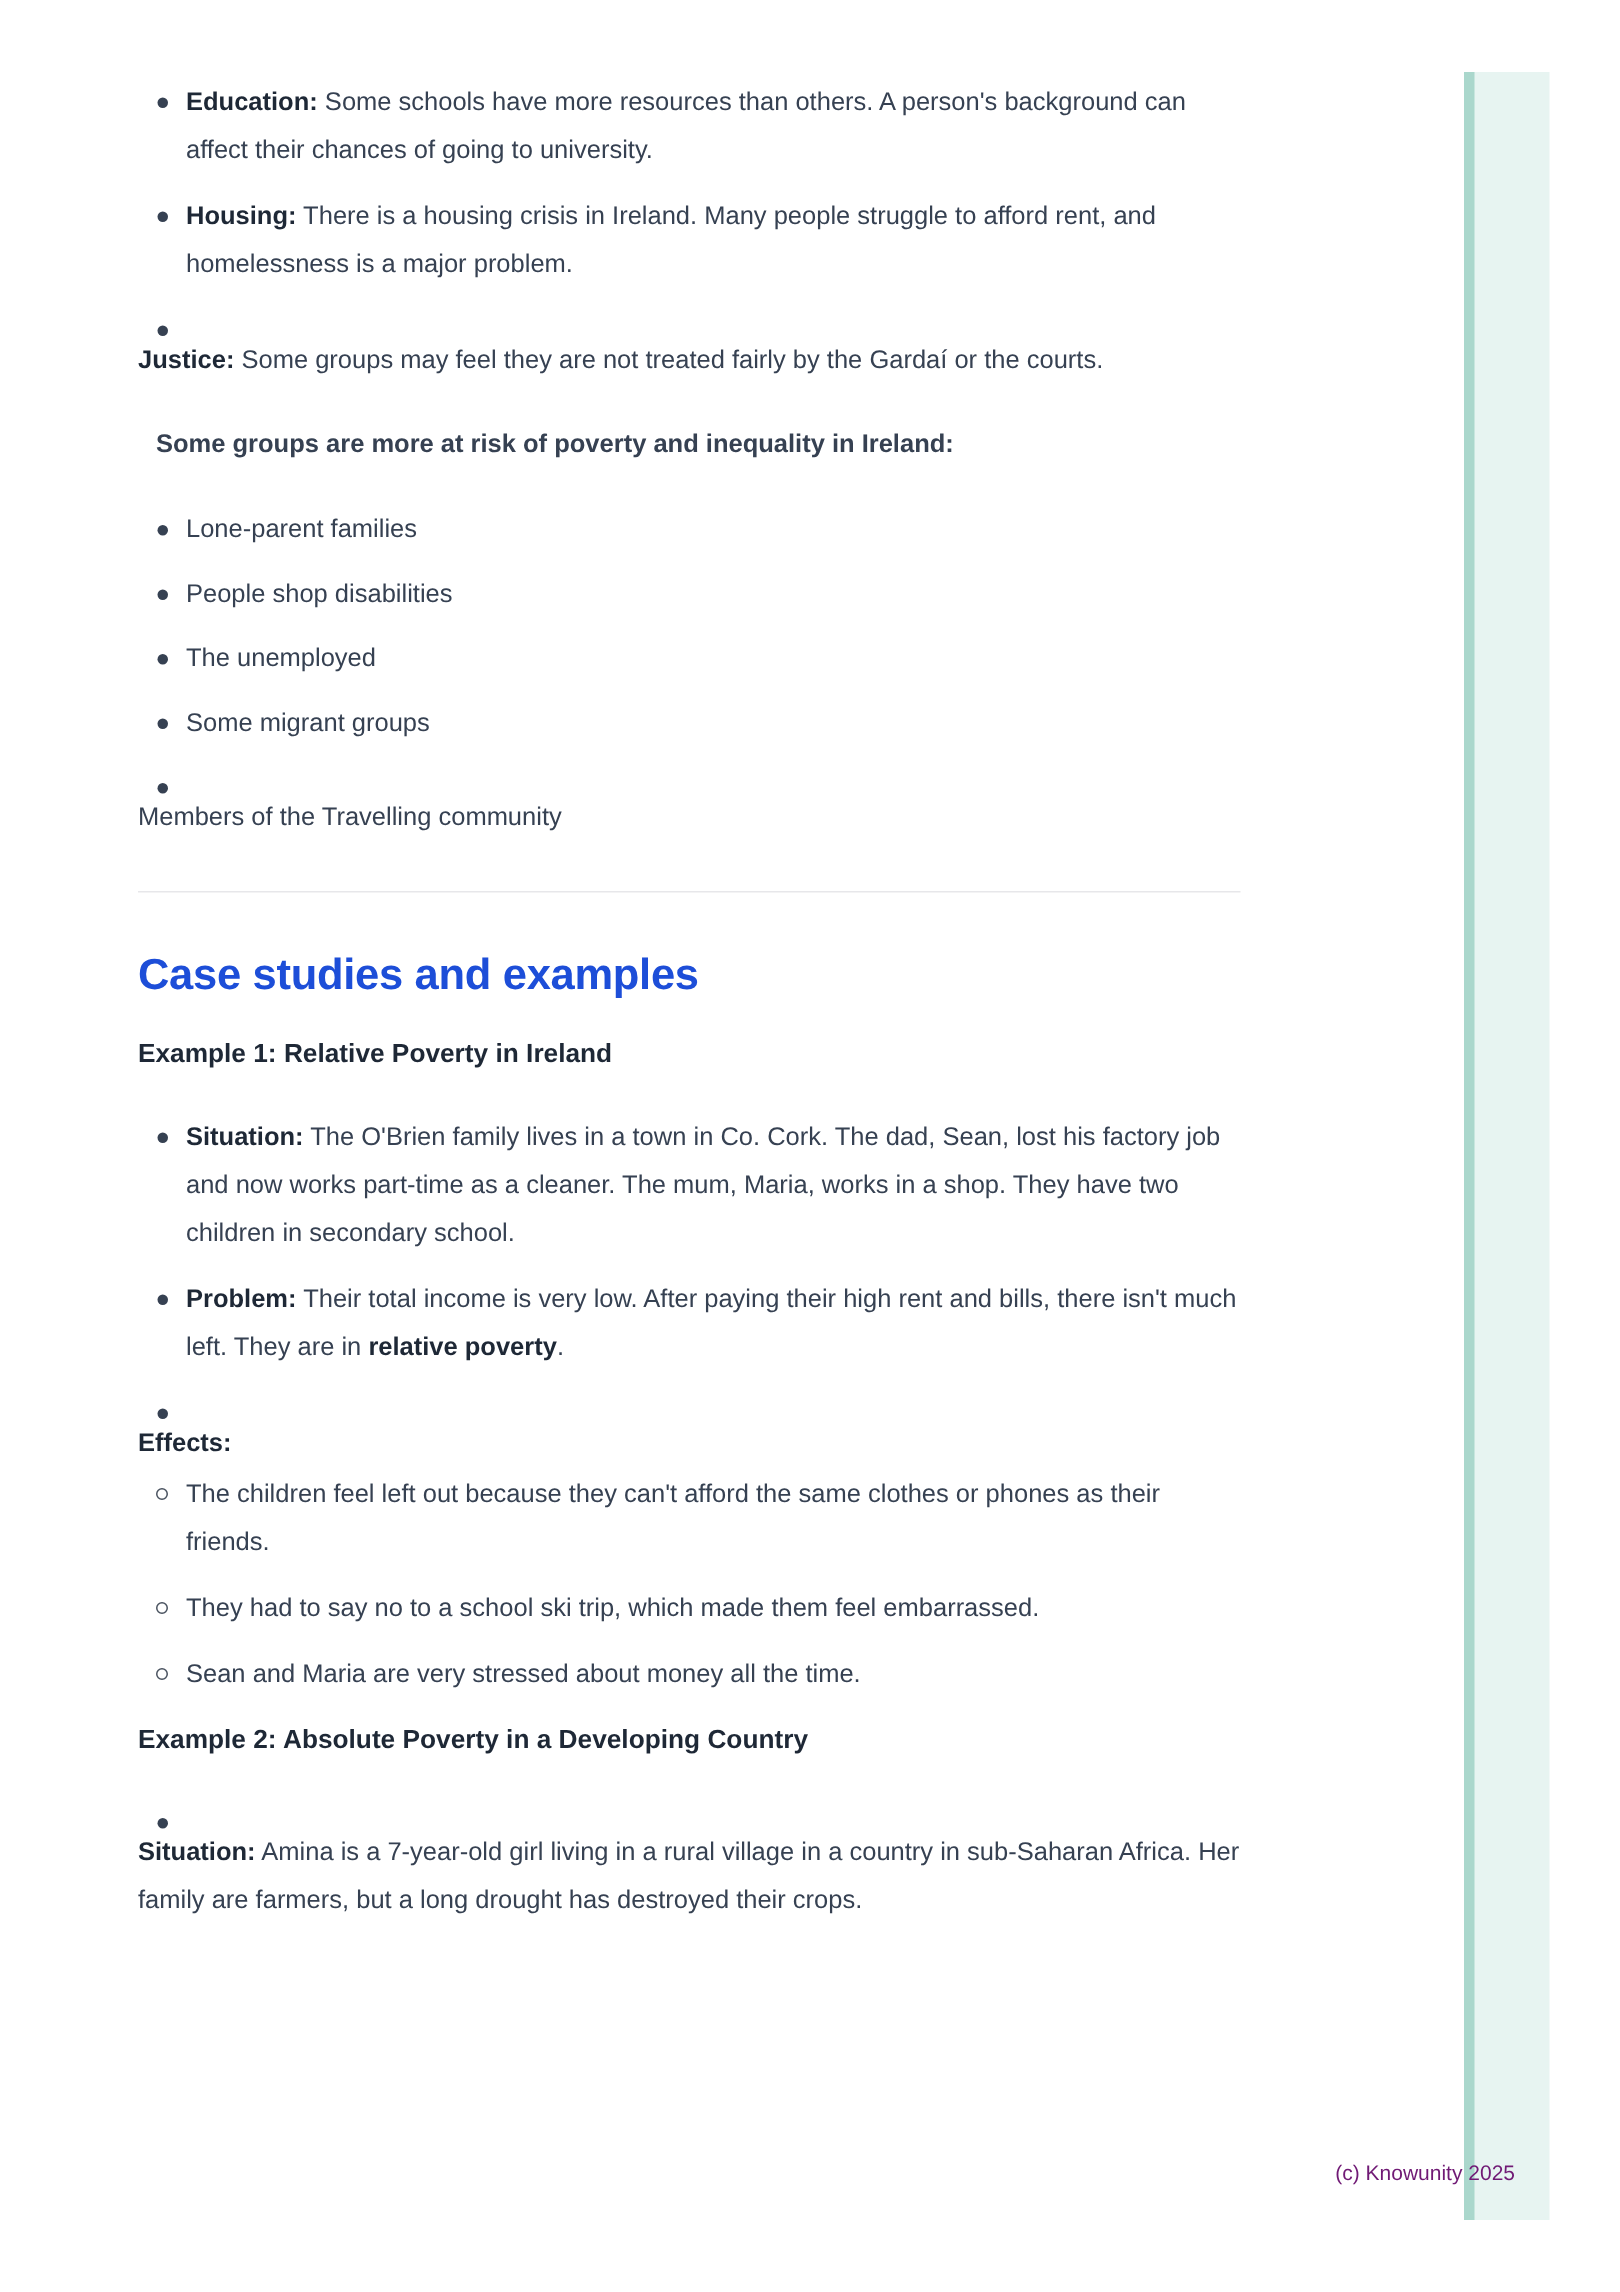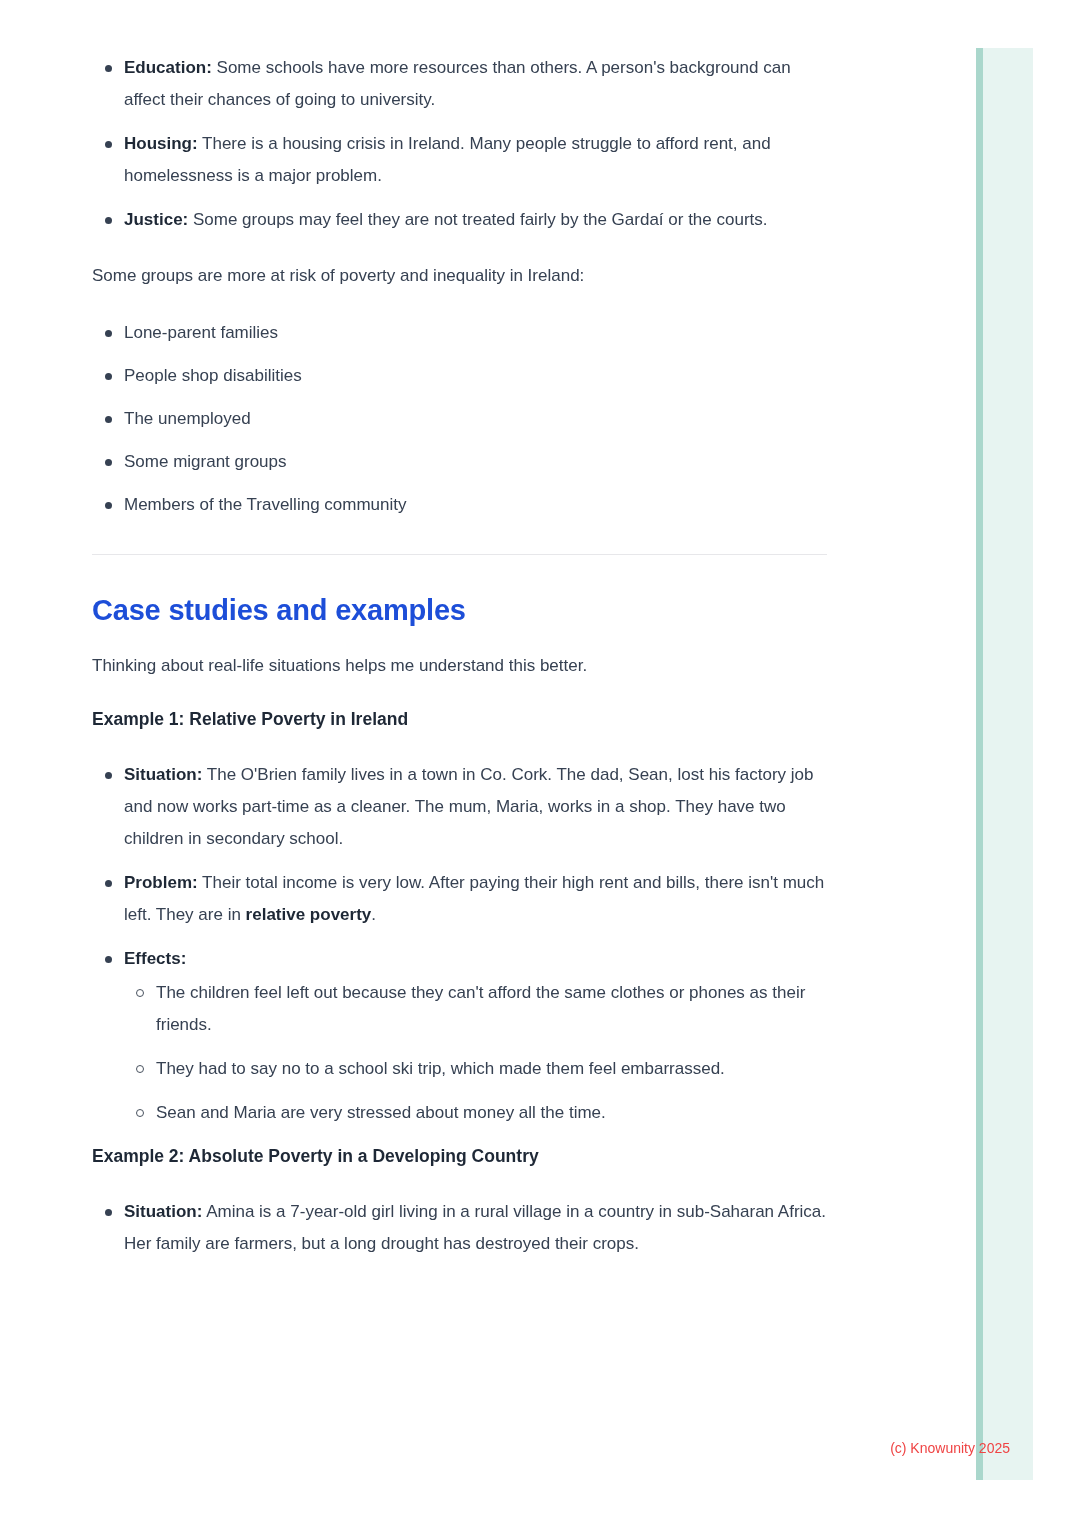--- a/index.html
+++ b/index.html
@@ -44,35 +44,37 @@
     list-style: none;
     margin: 0;
     padding: 0;
   }
   ul.blist > li {
     display: flex;
     margin-bottom: 12px;
   }
   ul.blist > li:last-child {
     margin-bottom: 0;
+    flex-direction: column;
   }
   .dot {
     flex: 0 0 auto;
     width: 7px;
     height: 7px;
     border-radius: 50%;
     background: #364152;
     margin: 13px 12px 0 13px;
   }
   .litext {
     flex: 1 1 auto;
     min-width: 0;
   }
   p.groups-intro {
-    margin: 24px 0 25px 0;
+    margin: 24px 0 25px 12px;
+    font-weight: bold;
   }
   ul.risk > li {
     margin-bottom: 11px;
   }
   hr.divider {
     border: none;
     border-top: 1px solid #e7e7ea;
     margin: 33px 0 0 0;
   }
   h2.section-heading {
@@ -119,21 +121,21 @@
     margin: 12px 12px 0 12px;
   }
   .footer {
     position: absolute;
     top: 1438px;
     left: 0;
     width: 1010px;
     text-align: right;
     font-size: 14px;
     line-height: 20px;
-    color: #ef4444;
+    color: #701a75;
     z-index: 3;
   }
 </style>
 </head>
 <body>
 
 <div class="page">
 
   <div class="accent-bar"></div>
 
@@ -176,21 +178,20 @@
       <li>
         <span class="dot"></span>
         <span class="litext">Members of the Travelling community</span>
       </li>
     </ul>
 
     <hr class="divider">
 
     <h2 class="section-heading">Case studies and examples</h2>
 
-    <p class="section-intro">Thinking about real-life situations helps me understand this better.</p>
 
     <h3 class="example-title">Example 1: Relative Poverty in Ireland</h3>
 
     <ul class="blist example1">
       <li>
         <span class="dot"></span>
         <span class="litext"><b>Situation:</b> <span>The O'Brien family lives in a town in Co. Cork. The dad, Sean, lost his factory job and now works part-time as a cleaner. The mum, Maria, works in a shop. They have two children in secondary school.</span></span>
       </li>
       <li>
         <span class="dot"></span>

